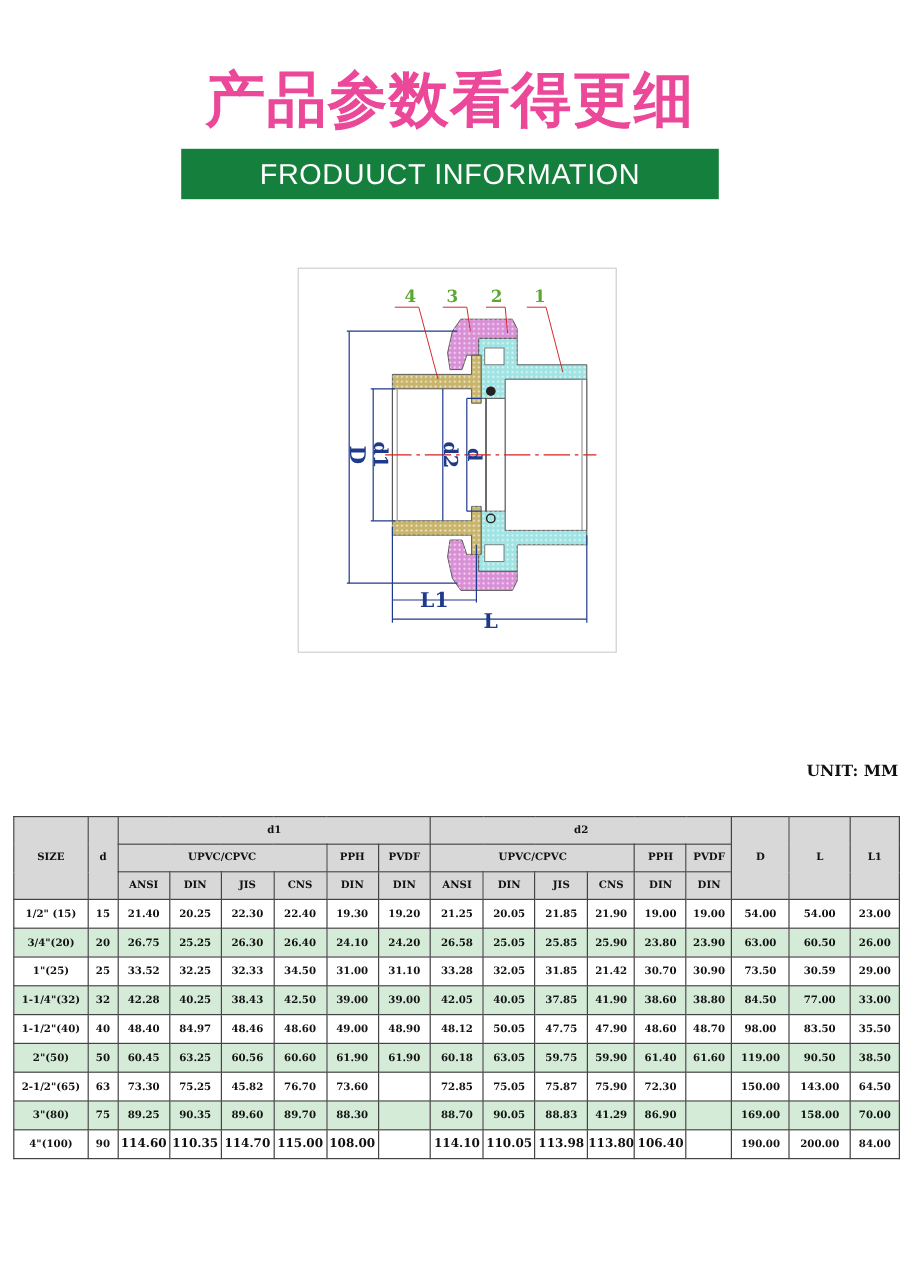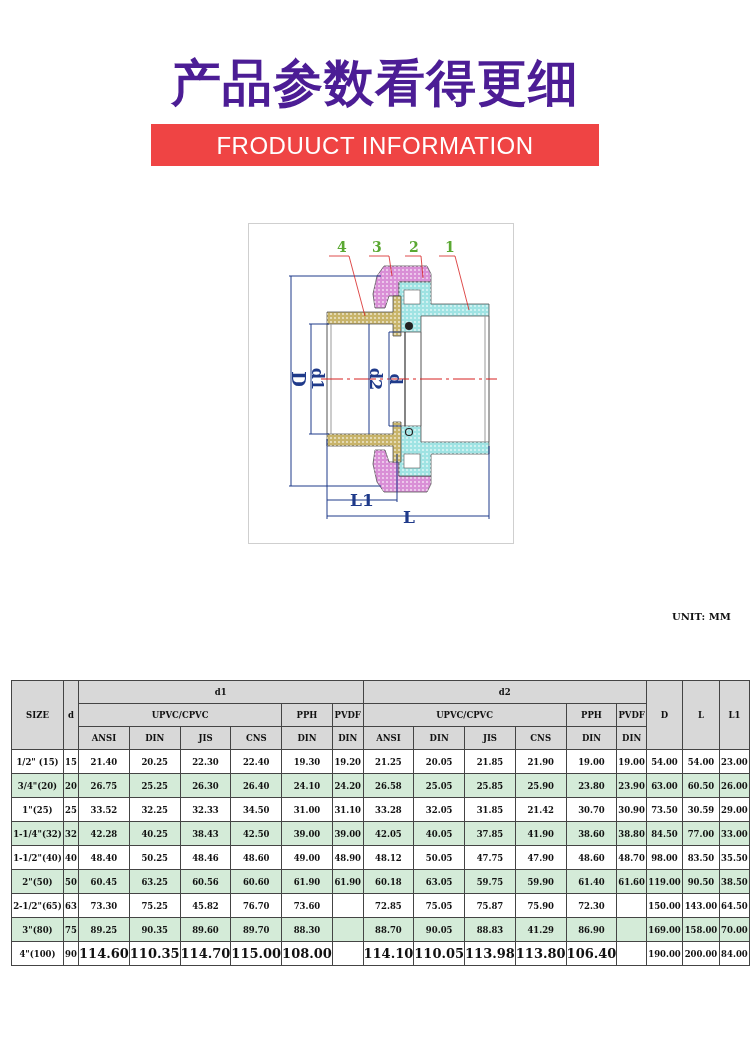--- a/index.html
+++ b/index.html
@@ -1,26 +1,26 @@
 <!DOCTYPE html>
 <html><head>
 <meta charset="utf-8">
 <style>
   html, body { margin:0; padding:0; background:#ffffff; }
   body { width:750px; height:1054px; position:relative; overflow:hidden; font-family:"DejaVu Sans", sans-serif; }
-  .title { position:absolute; left:0; top:50px; width:750px; text-align:center; color:#4c1d95; font-size:50px; font-weight:bold; letter-spacing:1px; line-height:66px; font-family:"DejaVu Sans", sans-serif; }
-  .subtitle-bar { position:absolute; left:151px; top:124px; width:448px; height:42px; background:#ef4444; color:#ffffff; font-size:24px; text-align:center; line-height:44px; font-family:"Liberation Sans", sans-serif; font-weight:normal; letter-spacing:0.5px; }
+  .title { position:absolute; left:0; top:50px; width:750px; text-align:center; color:#ec4899; font-size:50px; font-weight:bold; letter-spacing:1px; line-height:66px; font-family:"DejaVu Sans", sans-serif; }
+  .subtitle-bar { position:absolute; left:151px; top:124px; width:448px; height:42px; background:#15803d; color:#ffffff; font-size:24px; text-align:center; line-height:44px; font-family:"Liberation Sans", sans-serif; font-weight:normal; letter-spacing:0.5px; }
   .diagram-frame { position:absolute; left:248px; top:223px; width:264px; height:319px; border:1px solid #cfcfcf; background:#fff; }
-  .unit { position:absolute; left:672px; top:611px; font-family:"DejaVu Serif", serif; font-size:10px; font-weight:bold; color:#111; }
+  .unit { position:absolute; left:672px; top:636px; font-family:"DejaVu Serif", serif; font-size:13px; font-weight:bold; color:#111; }
   table.spec { position:absolute; left:11px; top:680px; border-collapse:collapse; table-layout:fixed; font-family:"DejaVu Serif", serif; font-size:8.5px; font-weight:bold; color:#111; }
   table.spec td, table.spec th { border:1px solid #444; text-align:center; vertical-align:middle; padding:0; overflow:hidden; white-space:nowrap; }
   table.spec thead th { background:#d8d8d8; font-weight:bold; height:22px; }
   table.spec tbody td { height:23px; }
   table.spec tbody tr.alt td { background:#d4ebd8; }
-  table.spec tbody tr td.small { font-size:13px; }
+  table.spec tbody tr td.small { font-size:10px; }
 </style>
 </head>
 <body>
 
 <div class="title">产品参数看得更细</div>
 <div class="subtitle-bar">FRODUUCT INFORMATION</div>
 
 <div class="diagram-frame">
   <svg width="264" height="319" viewBox="0 0 264 319">
     <defs>
@@ -235,21 +235,21 @@
         <td>38.60</td>
         <td>38.80</td>
         <td>84.50</td>
         <td>77.00</td>
         <td>33.00</td>
       </tr>
       <tr>
         <td>1-1/2"(40)</td>
         <td>40</td>
         <td>48.40</td>
-        <td>50.25</td>
+        <td>84.97</td>
         <td>48.46</td>
         <td>48.60</td>
         <td>49.00</td>
         <td>48.90</td>
         <td>48.12</td>
         <td>50.05</td>
         <td>47.75</td>
         <td>47.90</td>
         <td>48.60</td>
         <td>48.70</td>

